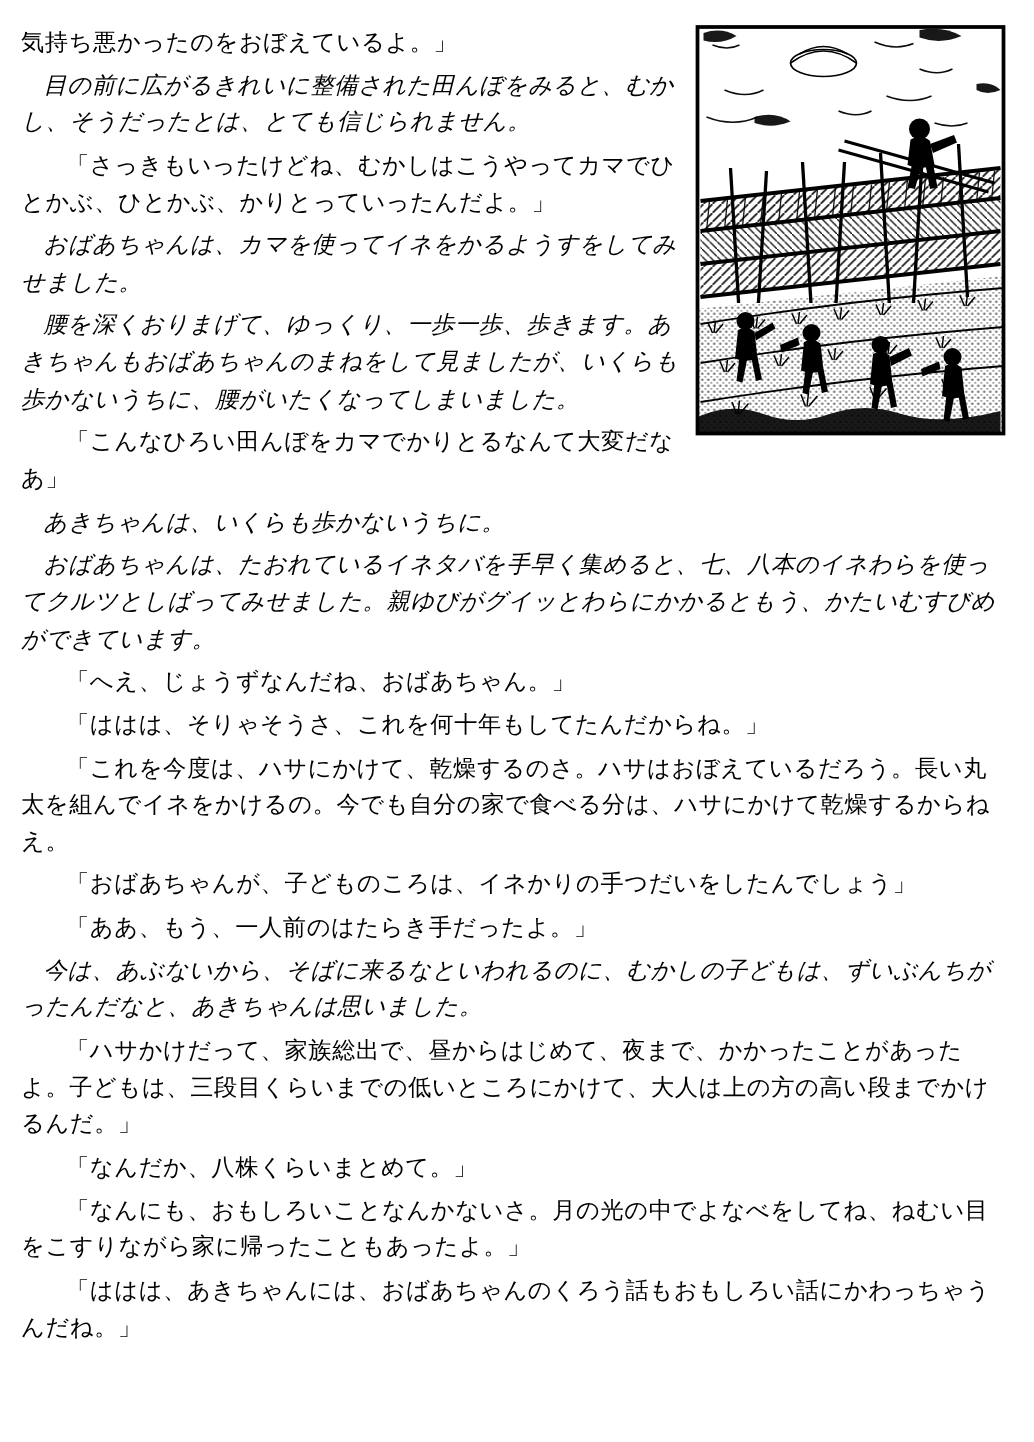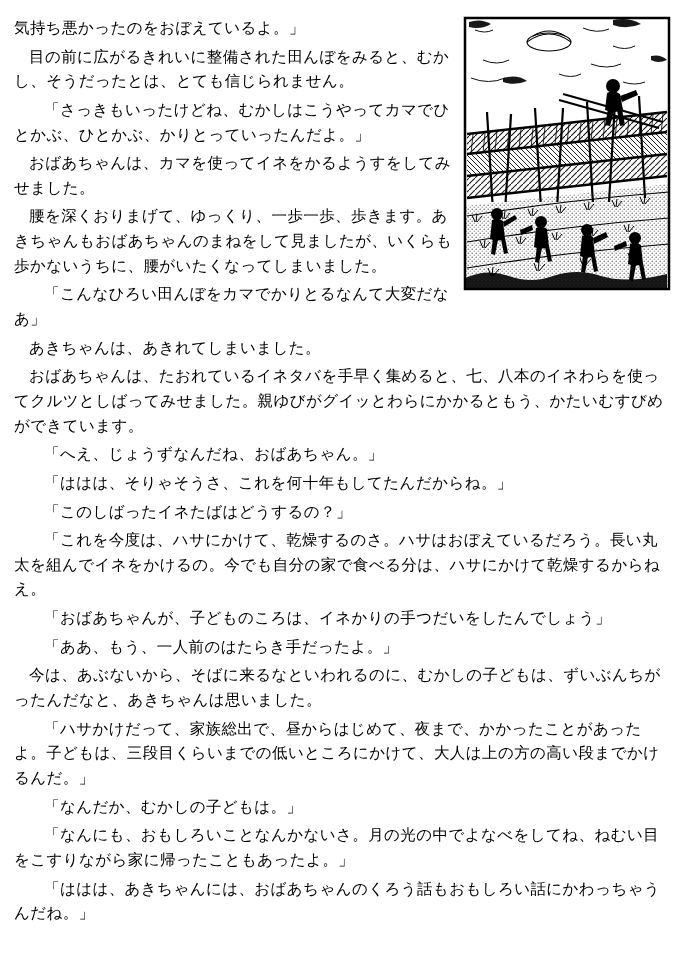--- a/index.html
+++ b/index.html
@@ -26,20 +26,21 @@
     line-height: 1.59;
     letter-spacing: 0.4px;
     text-align: left;
   }
   .para {
     margin: 4px 0 0 0;
     white-space: pre-wrap;
   }
   .indent1 {
     text-indent: 15px;
+    font-style: italic;
   }
   .indent2 {
     text-indent: 30px;
   }
   
   #illustration {
     float: right;
     width: 208px;
     height: 275px;
     margin: 4px 0 0 10px;
@@ -203,30 +204,29 @@
     </svg>
   </div>
 
   <div class="body-text">
     <p class="para">気持ち悪かったのをおぼえているよ。」</p>
     <p class="para indent1">目の前に広がるきれいに整備された田んぼをみると、むかし、そうだったとは、とても信じられません。</p>
     <p class="para indent2">「さっきもいったけどね、むかしはこうやってカマでひとかぶ、ひとかぶ、かりとっていったんだよ。」</p>
     <p class="para indent1">おばあちゃんは、カマを使ってイネをかるようすをしてみせました。</p>
     <p class="para indent1">腰を深くおりまげて、ゆっくり、一歩一歩、歩きます。あきちゃんもおばあちゃんのまねをして見ましたが、いくらも歩かないうちに、腰がいたくなってしまいました。</p>
     <p class="para indent2">「こんなひろい田んぼをカマでかりとるなんて大変だなあ」</p>
-    <p class="para indent1">あきちゃんは、あきれてしまいました。</p>
+    <p class="para indent1">あきちゃんは、いくらも歩かないうちに。</p>
     <p class="para indent1">おばあちゃんは、たおれているイネタバを手早く集めると、七、八本のイネわらを使ってクルツとしばってみせました。親ゆびがグイッとわらにかかるともう、かたいむすびめができています。</p>
     <p class="para indent2">「へえ、じょうずなんだね、おばあちゃん。」</p>
     <p class="para indent2">「ははは、そりゃそうさ、これを何十年もしてたんだからね。」</p>
-    <p class="para indent2">「このしばったイネたばはどうするの？」</p>
     <p class="para indent2">「これを今度は、ハサにかけて、乾燥するのさ。ハサはおぼえているだろう。長い丸太を組んでイネをかけるの。今でも自分の家で食べる分は、ハサにかけて乾燥するからねえ。</p>
     <p class="para indent2">「おばあちゃんが、子どものころは、イネかりの手つだいをしたんでしょう」</p>
     <p class="para indent2">「ああ、もう、一人前のはたらき手だったよ。」</p>
     <p class="para indent1">今は、あぶないから、そばに来るなといわれるのに、むかしの子どもは、ずいぶんちがったんだなと、あきちゃんは思いました。</p>
     <p class="para indent2">「ハサかけだって、家族総出で、昼からはじめて、夜まで、かかったことがあったよ。子どもは、三段目くらいまでの低いところにかけて、大人は上の方の高い段までかけるんだ。」</p>
-    <p class="para indent2">「なんだか、むかしの子どもは。」</p>
+    <p class="para indent2">「なんだか、八株くらいまとめて。」</p>
     <p class="para indent2">「なんにも、おもしろいことなんかないさ。月の光の中でよなべをしてね、ねむい目をこすりながら家に帰ったこともあったよ。」</p>
     <p class="para indent2">「ははは、あきちゃんには、おばあちゃんのくろう話もおもしろい話にかわっちゃうんだね。」</p>
 
     <div class="clearer"></div>
   </div>
 
 </div>
 
 </body></html>

